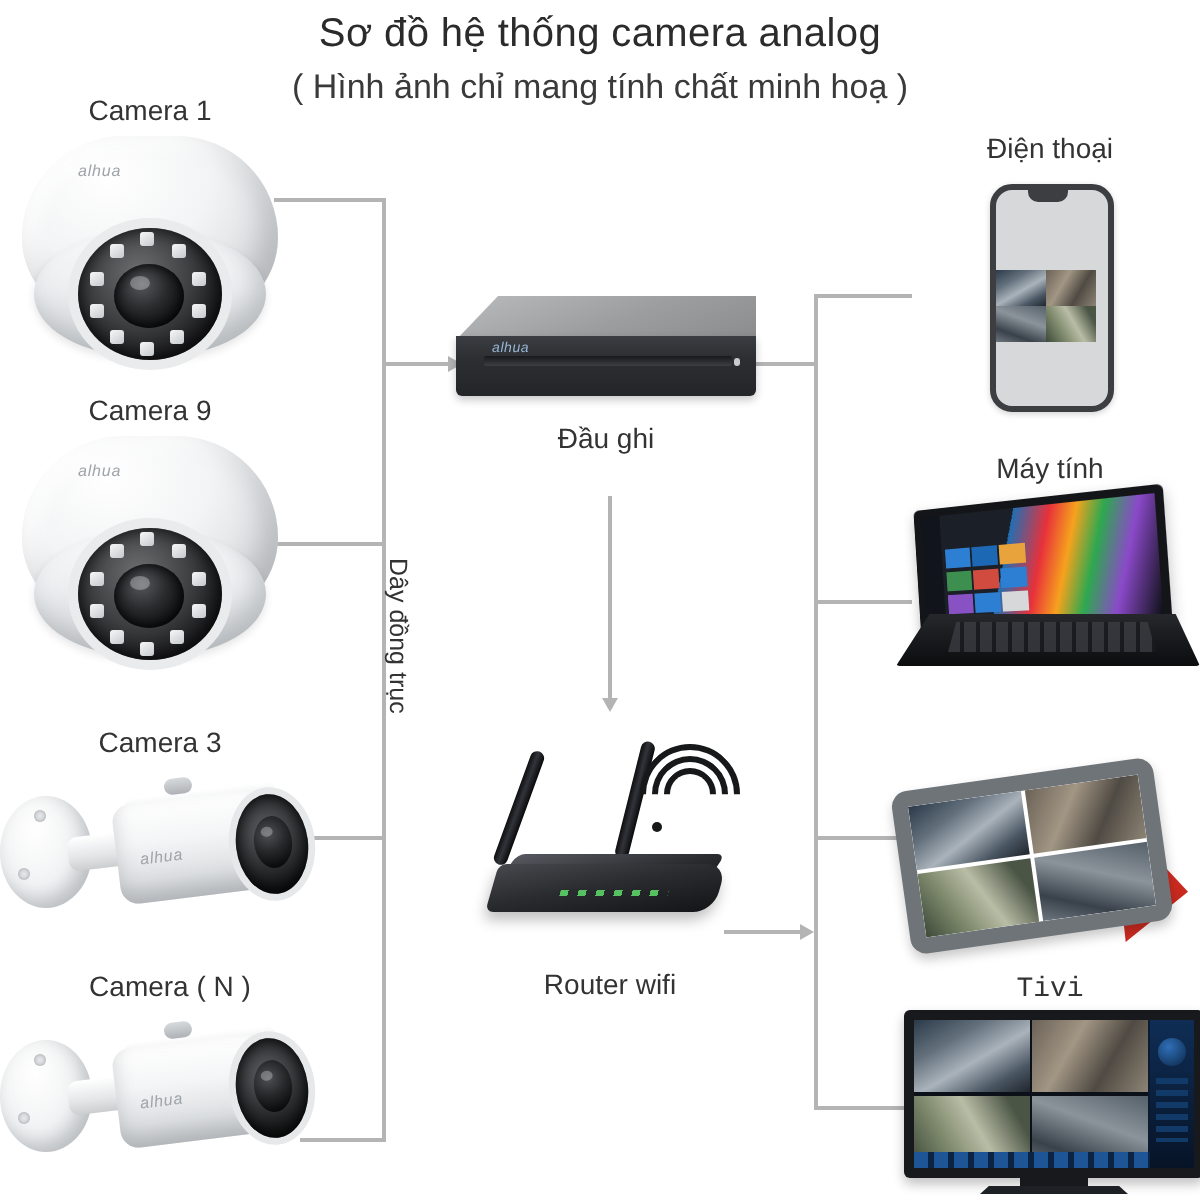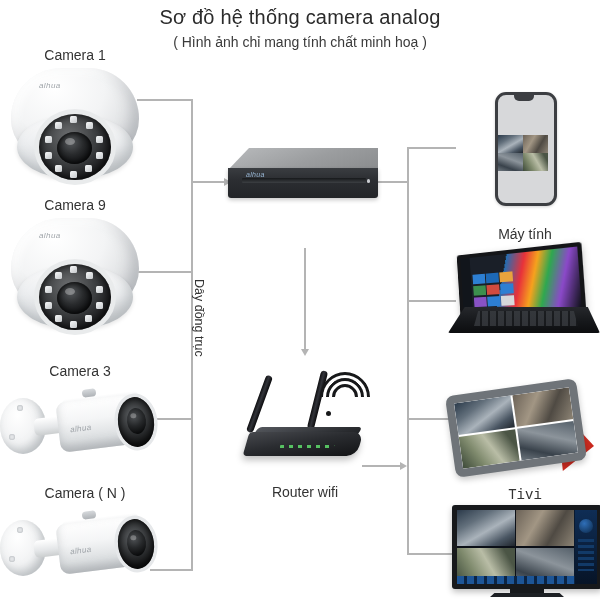--- a/index.html
+++ b/index.html
@@ -14,21 +14,21 @@
   .stage{position:absolute;left:0;top:0;width:600px;height:600px;}
   .abs{position:absolute;}
 
   
   #title{
     left:0;top:6px;width:600px;text-align:center;
     font-size:20px;letter-spacing:.2px;color:#2b2b2b;
   }
   #subtitle{
     left:0;top:34px;width:600px;text-align:center;
-    font-size:14px;color:#3a3a3a;
+    font-size:17px;color:#3a3a3a;
   }
 
   
   .dev-label{
     text-align:center;font-size:14px;color:#333333;white-space:nowrap;
   }
 
   
   .wire{background:#b4b4b4;}
   .wire-h{height:1.6px;}
@@ -389,34 +389,36 @@
     <div class="b-lens"></div>
   </div>
 
   <div class="abs" id="dvr" style="left:228px;top:148px;">
     <div class="dvr-top"></div>
     <div class="dvr-front"></div>
     <div class="dvr-brand">alhua</div>
     <div class="dvr-slot"></div>
     <div class="dvr-led"></div>
   </div>
+  <div class="abs dev-label" style="left:223px;top:211px;width:160px;">Đầu ghi</div>
 
   <div class="abs" id="router" style="left:240px;top:370px;">
     <div class="r-ant" style="left:16px;top:4px;transform:rotate(20deg);"></div>
     <div class="r-ant" style="left:74px;top:0px;transform:rotate(14deg);"></div>
     <div class="r-top"></div>
     <div class="r-body"></div>
     <div class="r-leds"></div>
     <div class="wifi-arc" style="left:92px;top:14px;width:20px;height:20px;"></div>
     <div class="wifi-arc" style="left:86px;top:8px;width:32px;height:32px;"></div>
     <div class="wifi-arc" style="left:80px;top:2px;width:44px;height:44px;"></div>
     <div class="wifi-dot" style="left:86px;top:41px;"></div>
   </div>
   <div class="abs dev-label" style="left:215px;top:484px;width:180px;">Router wifi</div>
 
+  <div class="abs dev-label" style="left:450px;top:66px;width:150px;">Điện thoại</div>
   <div class="abs" id="phone" style="left:495px;top:92px;">
     <div class="ph-frame">
       <div class="ph-notch"></div>
       <div class="ph-feed">
         <div class="feed-a"></div>
           <div class="feed-b"></div>
         <div class="feed-c"></div>
           <div class="feed-d"></div>
       </div>
     </div>

